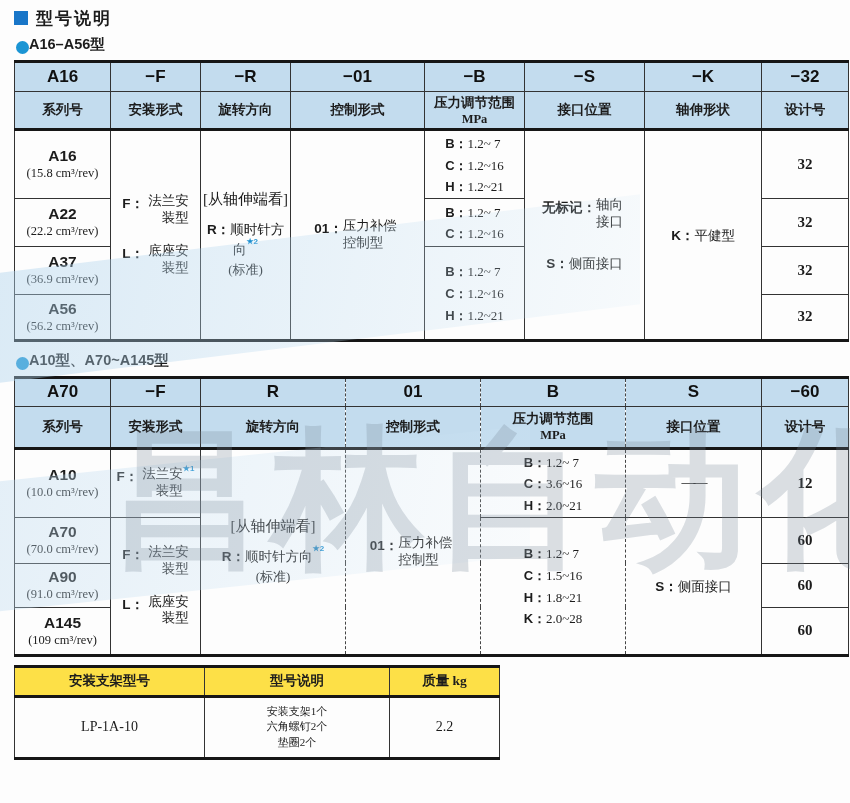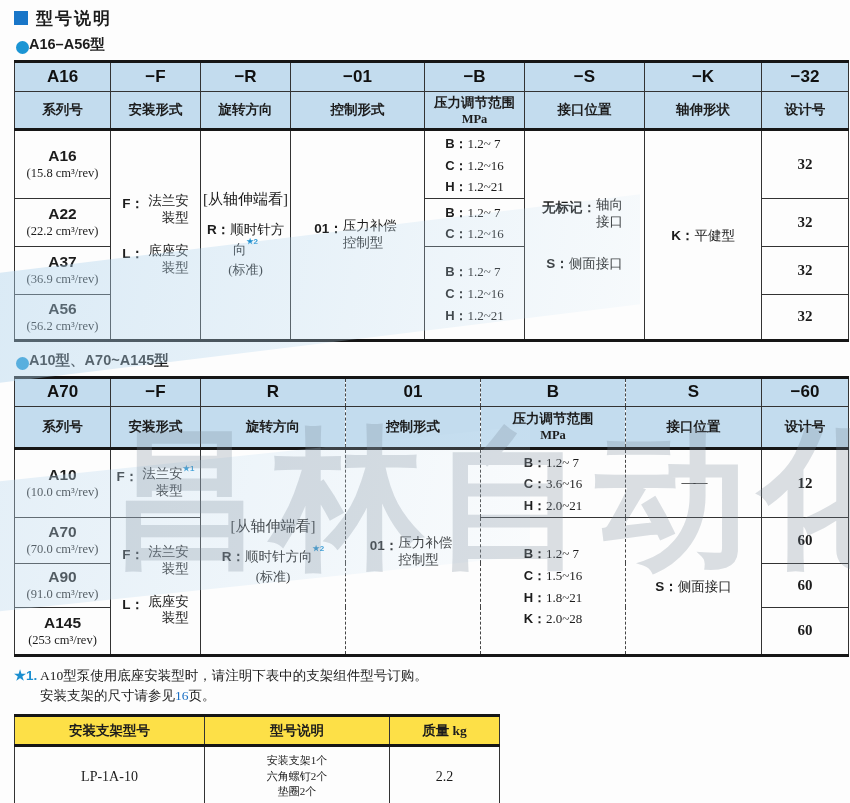--- a/index.html
+++ b/index.html
@@ -291,34 +291,27 @@
       <tr style="height:44px">
         <td>
           <div class="sname">A90</div>
           <div class="sdisp">(91.0 cm³/rev)</div>
         </td>
         <td class="design">60</td>
       </tr>
       <tr style="height:48px">
         <td>
           <div class="sname">A145</div>
-          <div class="sdisp">(253 cm³/rev)</div>
+          <div class="sdisp">(109 cm³/rev)</div>
         </td>
         <td class="design">60</td>
       </tr>
     </tbody>
       </table>
 
-    <div class="fnote">
-      <span class="star">★1.</span>
-      <span>A10型泵使用底座安装型时，请注明下表中的支架组件型号订购。</span>
-      <div class="indent">
-        <span>安装支架的尺寸请参见</span><a class="pg-link">16</a><span>页。</span>
-      </div>
-    </div>
 
     <table class="bt">
       <colgroup>
           <col style="width:190px">
           <col style="width:185px">
           <col style="width:110px">
         </colgroup>
       <tbody>
           <tr style="height:30px">
         <th>安装支架型号</th>

